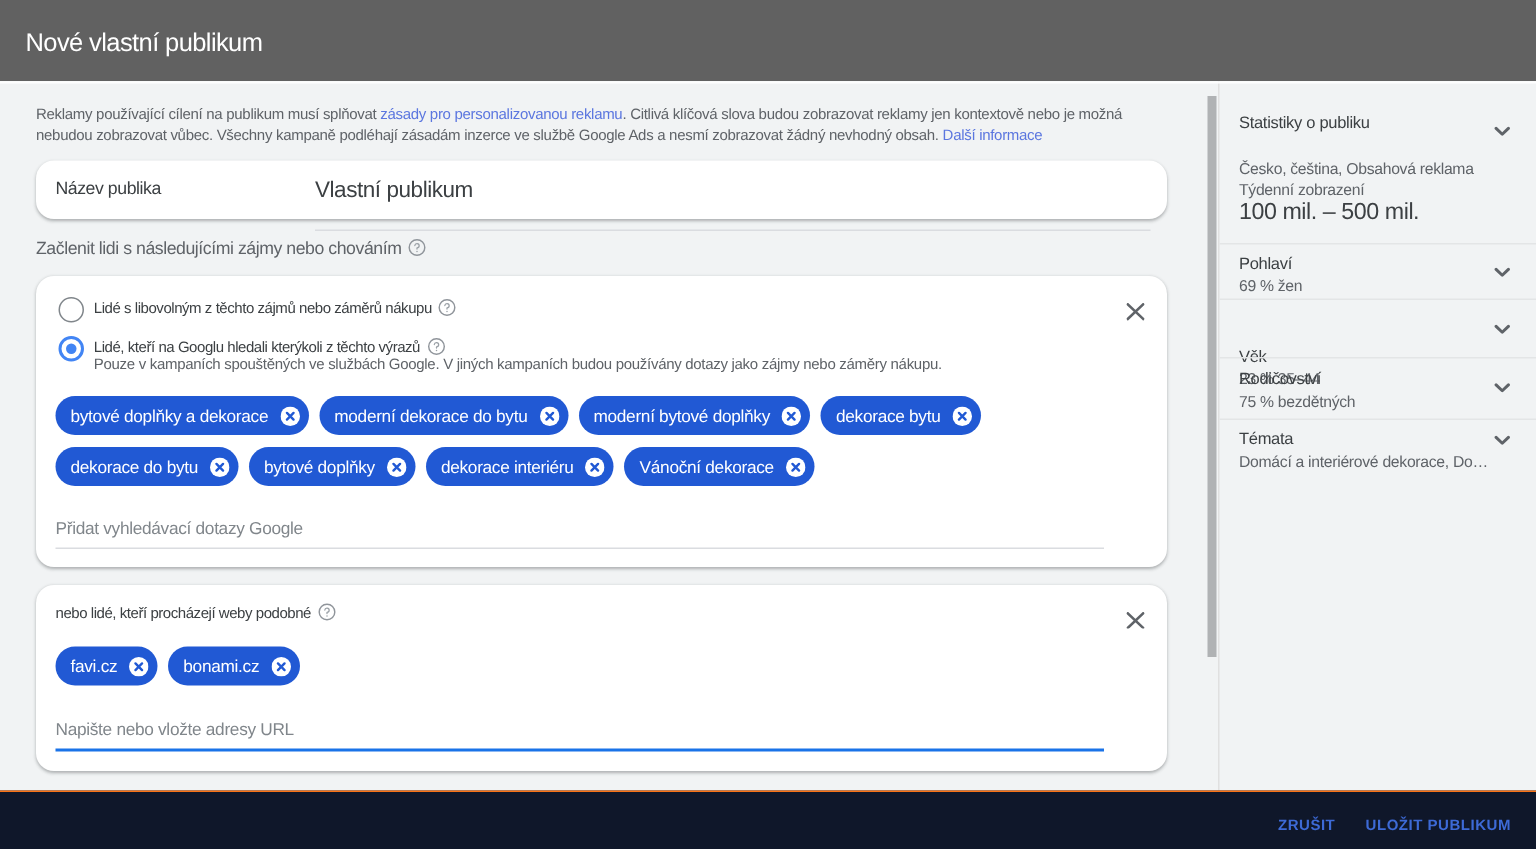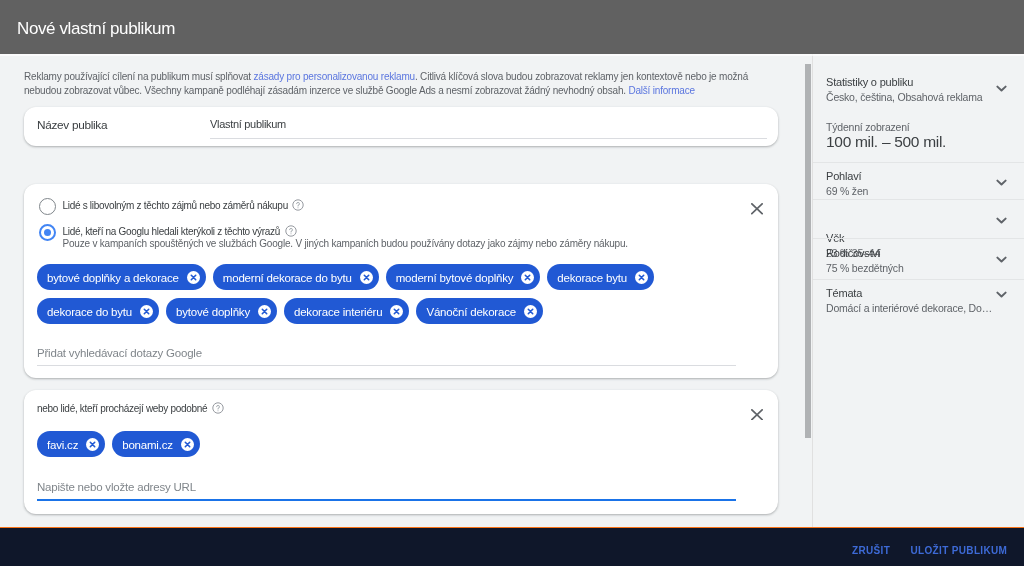--- a/index.html
+++ b/index.html
@@ -45,21 +45,21 @@
     position:absolute; background:#fff; border-radius:12px;
     box-shadow:0 1px 2px 0 rgba(60,64,67,.28), 0 1px 3px 0 rgba(60,64,67,.12);
   }
   .card-name { left:24px; top:53px; width:754px; height:39px; }
   .field-label {
     position:absolute; left:13px; top:11px; font-size:11.8px;
     letter-spacing:-0.3px; color:#3c4043;
   }
   .field-value {
     position:absolute; left:186px; top:11px; right:11px;
-    font-size:11px; letter-spacing:-0.3px; color:#3c4043; padding-bottom:8px;
+    font-size:15px; letter-spacing:-0.3px; color:#3c4043; padding-bottom:18px;
     border-bottom:1px solid #dadce0;
   }
 
   .section-label {
     position:absolute; left:24px; top:104px;
     font-size:11.8px; letter-spacing:-0.3px; color:#5f6368;
   }
 
   .card-interests { left:24px; top:130px; width:754px; height:194px; }
   .card-sites { left:24px; top:335.7px; width:754px; height:124px; }
@@ -137,20 +137,25 @@
 
   <div class="content">
 
     <div class="notice"><span>Reklamy používající cílení na publikum musí splňovat </span><a>zásady pro personalizovanou reklamu</a><span>. Citlivá klíčová slova budou zobrazovat reklamy jen kontextově nebo je možná nebudou zobrazovat vůbec. Všechny kampaně podléhají zásadám inzerce ve službě Google Ads a nesmí zobrazovat žádný nevhodný obsah. </span><a>Další informace</a></div>
 
     <div class="card card-name">
       <div class="field-label">Název publika</div>
       <div class="field-value">Vlastní publikum</div>
     </div>
 
+    <div class="section-label"><span>Začlenit lidi s následujícími zájmy nebo chováním</span><span class="help"><svg width="12" height="12" viewBox="0 0 24 24" xmlns="http://www.w3.org/2000/svg">
+            <circle cx="12" cy="12" r="10.4" fill="none" stroke="#90959b" stroke-width="1.9"></circle>
+            <path fill="none" stroke="#9aa0a6" stroke-width="1.7" stroke-linecap="round" stroke-linejoin="round" d="M9.1 9.4a2.9 2.9 0 1 1 2.9 3.2v1.5"></path>
+            <circle cx="12" cy="17.4" r="1.0" fill="#9aa0a6"></circle>
+          </svg></span></div>
 
     <div class="card card-interests">
       <div class="close-x" style="left:726.6px; top:16.7px;"><svg width="12" height="11.5" viewBox="0 0 12 11.5" xmlns="http://www.w3.org/2000/svg">
             <path fill="none" stroke="#5f6368" stroke-width="1.7" stroke-linecap="square" d="M0.9 0.9 L11.1 10.6 M11.1 0.9 L0.9 10.6"></path>
           </svg></div>
 
       <div class="radio" style="left:14.5px; top:14px;"></div>
       <div class="radio-label" style="left:38.5px; top:15px;"><span>Lidé s libovolným z těchto zájmů nebo záměrů nákupu</span><span class="help"><svg width="12" height="12" viewBox="0 0 24 24" xmlns="http://www.w3.org/2000/svg">
               <circle cx="12" cy="12" r="10.4" fill="none" stroke="#90959b" stroke-width="1.9"></circle>
               <path fill="none" stroke="#9aa0a6" stroke-width="1.7" stroke-linecap="round" stroke-linejoin="round" d="M9.1 9.4a2.9 2.9 0 1 1 2.9 3.2v1.5"></path>
@@ -260,21 +265,21 @@
   </div>
 
   <div class="scrollbar-track">
     <div class="scrollbar-thumb"></div>
   </div>
   <div class="vdiv"></div>
 
   <div class="sidebar">
       <div class="side-item" style="top:22px;">
         <div class="side-title" style="margin-left:13px;">Statistiky o publiku</div>
-        <div class="side-sub" style="margin-left:13px;margin-top:2px;">Česko, čeština, Obsahová reklama</div>
+        <div class="side-sub" style="margin-left:13px;margin-top:18px;">Česko, čeština, Obsahová reklama</div>
       </div>
       <div class="chev" style="left:182.6px;top:24px;"><svg width="11" height="7" viewBox="0 0 11 7" xmlns="http://www.w3.org/2000/svg">
           <path fill="none" stroke="#5f6368" stroke-width="2" stroke-linecap="round" stroke-linejoin="round" d="M1.4 1.6 L5.5 5.5 L9.6 1.6"></path>
         </svg></div>
       <div class="side-item" style="top:67px;">
         <div class="side-sub" style="margin-left:13px;">Týdenní zobrazení</div>
         <div class="side-big" style="margin-left:13px;margin-top:-1px;">100 mil. – 500 mil.</div>
       </div>
       <div class="side-div" style="top:107.5px;"></div>
       <div class="side-item" style="top:116px;">

